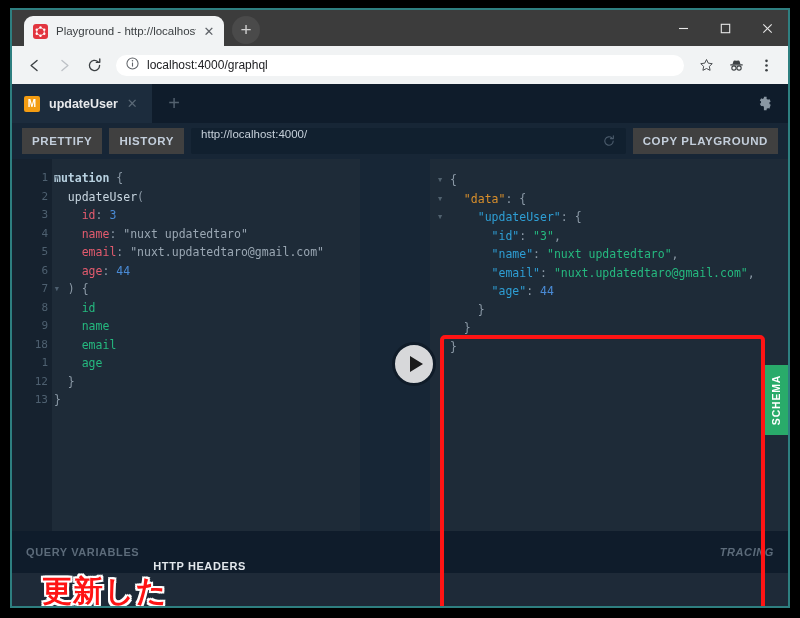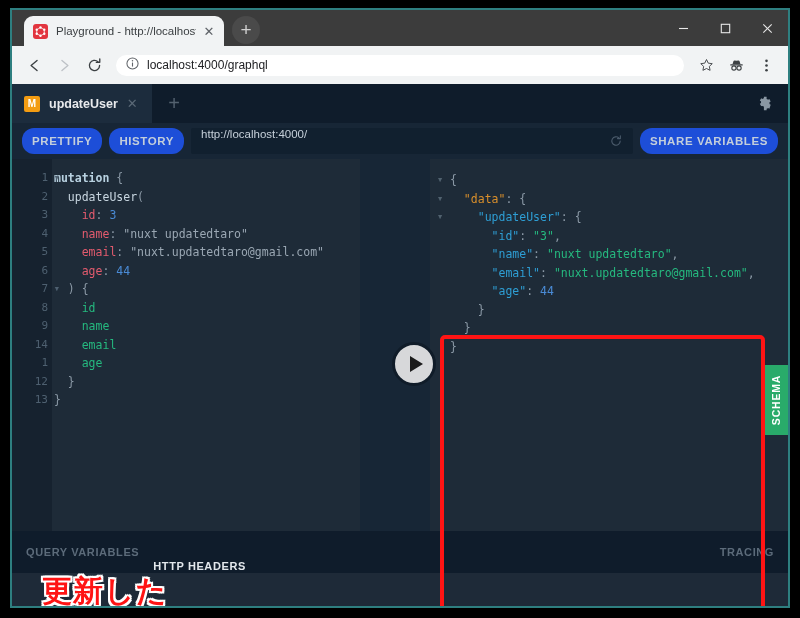--- a/index.html
+++ b/index.html
@@ -167,26 +167,26 @@
     height: 36px;
     background: #172636;
     display: flex;
     align-items: center;
     padding: 0 10px;
     gap: 7px;
   }
   .pgbtn {
     height: 26px;
     padding: 0 10px;
-    background: #1d4ed8;
+    background: #404040;
     color: #c3cedb;
     font-size: 11.5px;
     font-weight: bold;
     letter-spacing: .6px;
-    border-radius: 12px;
+    border-radius: 0;
     display: flex; align-items: center;
   }
   #pg-url {
     flex: 1 1 auto;
     height: 26px;
     background: #11202f;
     border-radius: 2px;
     display: flex; 
     padding: 0 10px;
     position: relative;
@@ -366,21 +366,21 @@
     padding: 0 14px;
     gap: 14px;
   }
   .bbtn {
     font-size: 11px;
     letter-spacing: .6px;
     color: #5c6b7a;
     font-weight: bold;
   }
   .bbtn.active { color: #e3e8ed; margin-top: 28px; }
-  #tracing-btn { margin-left: auto; color: #5c6b7a; }
+  #tracing-btn { margin-left: auto; color: #5c6b7a; font-style: italic; }
 </style>
 </head>
 <body>
 
 <div id="window-frame">
 <div id="window-inner">
 
   <div id="browser-titlebar">
     <div id="tabstrip">
       <div class="btab">
@@ -493,37 +493,37 @@
     <div class="pgbtn">HISTORY</div>
     <div id="pg-url">
       <span id="pg-url-text">http://localhost:4000/</span>
       <span id="pg-url-reset">
         <svg width="14" height="14" viewBox="0 0 18 18">
           <path d="M14.4 9a5.4 5.4 0 1 1-1.7-3.9" fill="none" stroke="#4a5a6b" stroke-width="1.4" stroke-linecap="round"></path>
           <path d="M14.6 2.2v3.7h-3.7" fill="none" stroke="#4a5a6b" stroke-width="1.4" stroke-linecap="round" stroke-linejoin="round"></path>
         </svg>
       </span>
     </div>
-    <div class="pgbtn">SHARE VARIABLES</div>
+    <div class="pgbtn">COPY PLAYGROUND</div>
   </div>
 
   <div id="pg-body">
 
     <div id="editor-pane">
       <div id="gutter">
             <div class="lnum">1<span class="fold">▼</span></div>
             <div class="lnum">2</div>
             <div class="lnum">3</div>
             <div class="lnum">4</div>
             <div class="lnum">5</div>
             <div class="lnum">6</div>
             <div class="lnum">7<span class="fold">▼</span></div>
             <div class="lnum">8</div>
             <div class="lnum">9</div>
-            <div class="lnum">14</div>
+            <div class="lnum">18</div>
             <div class="lnum">1</div>
             <div class="lnum">12</div>
             <div class="lnum">13</div>
           </div>
       <div id="code">
             <div class="cline"><span class="k-kw">mutation </span><span class="k-pun">{</span></div>
             <div class="cline"><span class="k-fn">  updateUser</span><span class="k-pun">(</span></div>
             <div class="cline"><span class="k-attr">    id</span><span class="k-pun">: </span><span class="k-num">3</span></div>
             <div class="cline"><span class="k-attr">    name</span><span class="k-pun">: </span><span class="k-str">"nuxt updatedtaro"</span></div>
             <div class="cline"><span class="k-attr">    email</span><span class="k-pun">: </span><span class="k-str">"nuxt.updatedtaro@gmail.com"</span></div>

